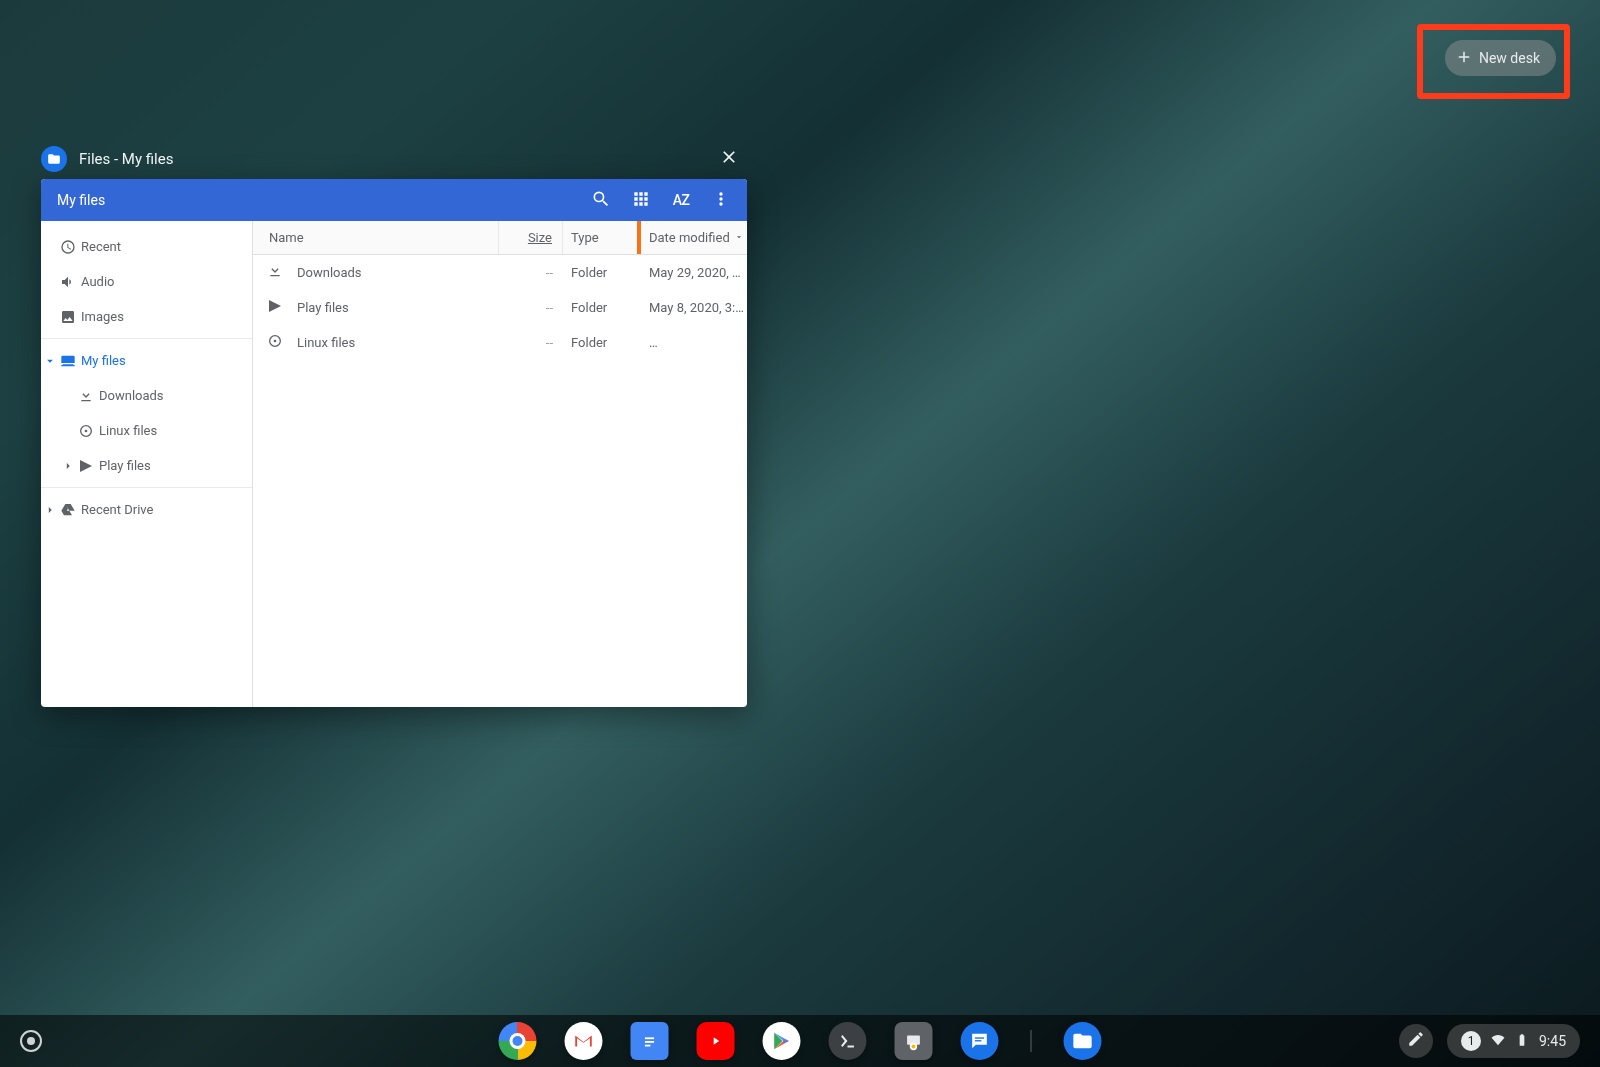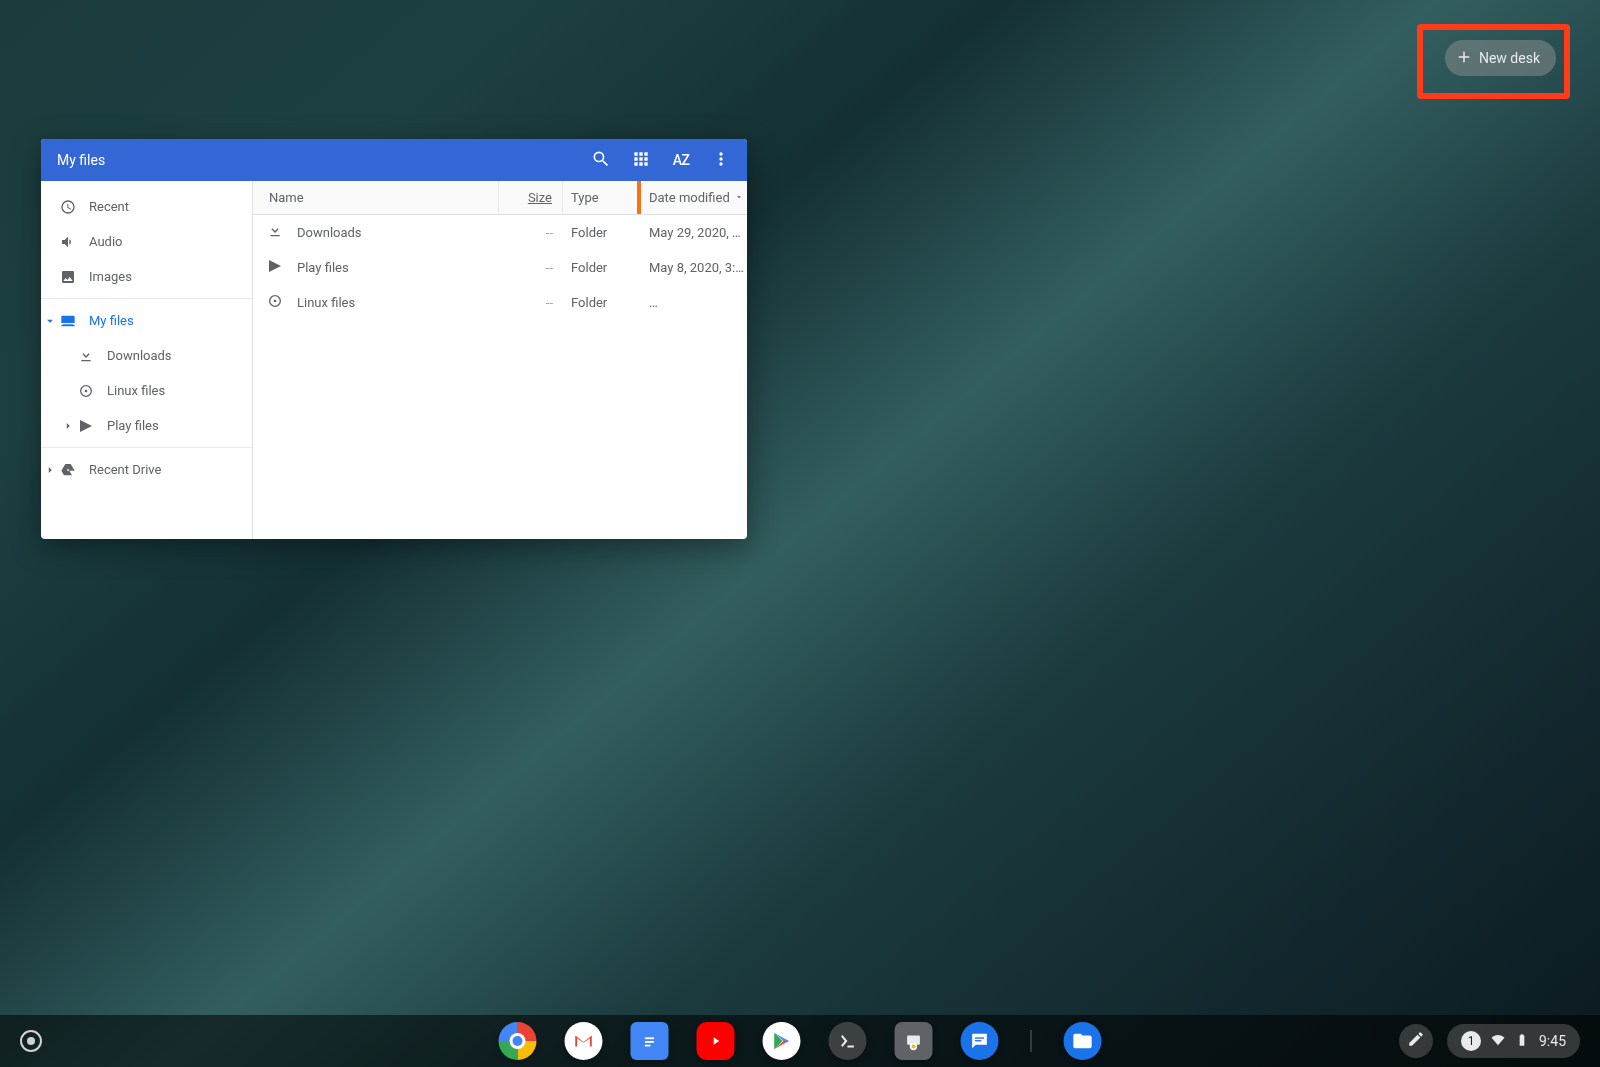--- a/index.html
+++ b/index.html
@@ -61,21 +61,21 @@
     margin-left: auto;
     width: 36px; height: 36px;
     display: flex; align-items: center; justify-content: center;
     cursor: pointer;
   }
   .win-close svg { width: 20px; height: 20px; fill: #f1f3f4; }
 
   .app {
     background: #fff;
     border-radius: 4px;
-    width: 706px; height: 400px;
+    width: 706px; height: 528px;
     overflow: hidden;
     box-shadow: 0 8px 30px rgba(0,0,0,0.4);
     font-size: 13px;
     color: #5f6368;
   }
   .toolbar {
     height: 42px;
     background: #3367d6;
     color: #fff;
     display: flex; align-items: center;
@@ -97,21 +97,21 @@
     padding-top: 8px;
     overflow-y: auto;
   }
   .sb-divider { height: 1px; background: #e8eaed; margin: 4px 0; }
   .sb-item {
     height: 35px;
     display: flex; align-items: center;
     padding-left: 18px;
     cursor: pointer;
     color: #5f6368; font-size: 13px;
-    gap: 12px;
+    gap: 4px;
   }
   .sb-item.active { color: #1a73e8; }
   .sb-item.active .sb-icon { color: #1a73e8; }
   .sb-item.with-caret { position: relative; padding-left: 18px; }
   .sb-item.with-caret .caret-svg {
      position: absolute; left: 2px; width: 14px; height: 14px; fill: #5f6368;
   }
   .sb-item.active.with-caret .caret-svg { fill: #1a73e8; }
   .sb-icon { width: 18px; height: 18px; display:flex; align-items:center; justify-content:center; color:#5f6368; }
   .sb-icon svg { width: 16px; height: 16px; fill: currentColor; }
@@ -203,20 +203,35 @@
 <div class="new-desk-btn">
   <span>
     <svg viewBox="0 0 24 24">
         <path d="M19 13h-6v6h-2v-6H5v-2h6V5h2v6h6z"></path>
       </svg>
   </span>
   <span>New desk</span>
 </div>
 
 <div class="window">
+  <div class="win-header">
+    <span class="win-icon">
+      <svg viewBox="0 0 24 24">
+          <path d="M10 4H4a2 2 0 0 0-2 2v12a2 2 0 0 0 2 2h16a2 2 0 0 0 2-2V8a2 2 0 0 0-2-2h-8l-2-2z"></path>
+        </svg>
+    </span>
+    <span>Files - My files</span>
+    <span class="win-close">
+      <span>
+        <svg viewBox="0 0 24 24">
+            <path d="M19 6.41 17.59 5 12 10.59 6.41 5 5 6.41 10.59 12 5 17.59 6.41 19 12 13.41 17.59 19 19 17.59 13.41 12z"></path>
+          </svg>
+      </span>
+    </span>
+  </div>
 
   <div class="app">
     <div class="toolbar">
       <span class="title">My files</span>
       <span class="spacer"></span>
       <span class="tb-btn">
         <span>
           <svg viewBox="0 0 24 24">
               <path d="M15.5 14h-.79l-.28-.27A6.471 6.471 0 0 0 16 9.5 6.5 6.5 0 1 0 9.5 16a6.471 6.471 0 0 0 4.23-1.57l.27.28v.79l5 4.99L20.49 19l-4.99-5zM9.5 14A4.5 4.5 0 1 1 14 9.5 4.5 4.5 0 0 1 9.5 14z"></path>
             </svg>

